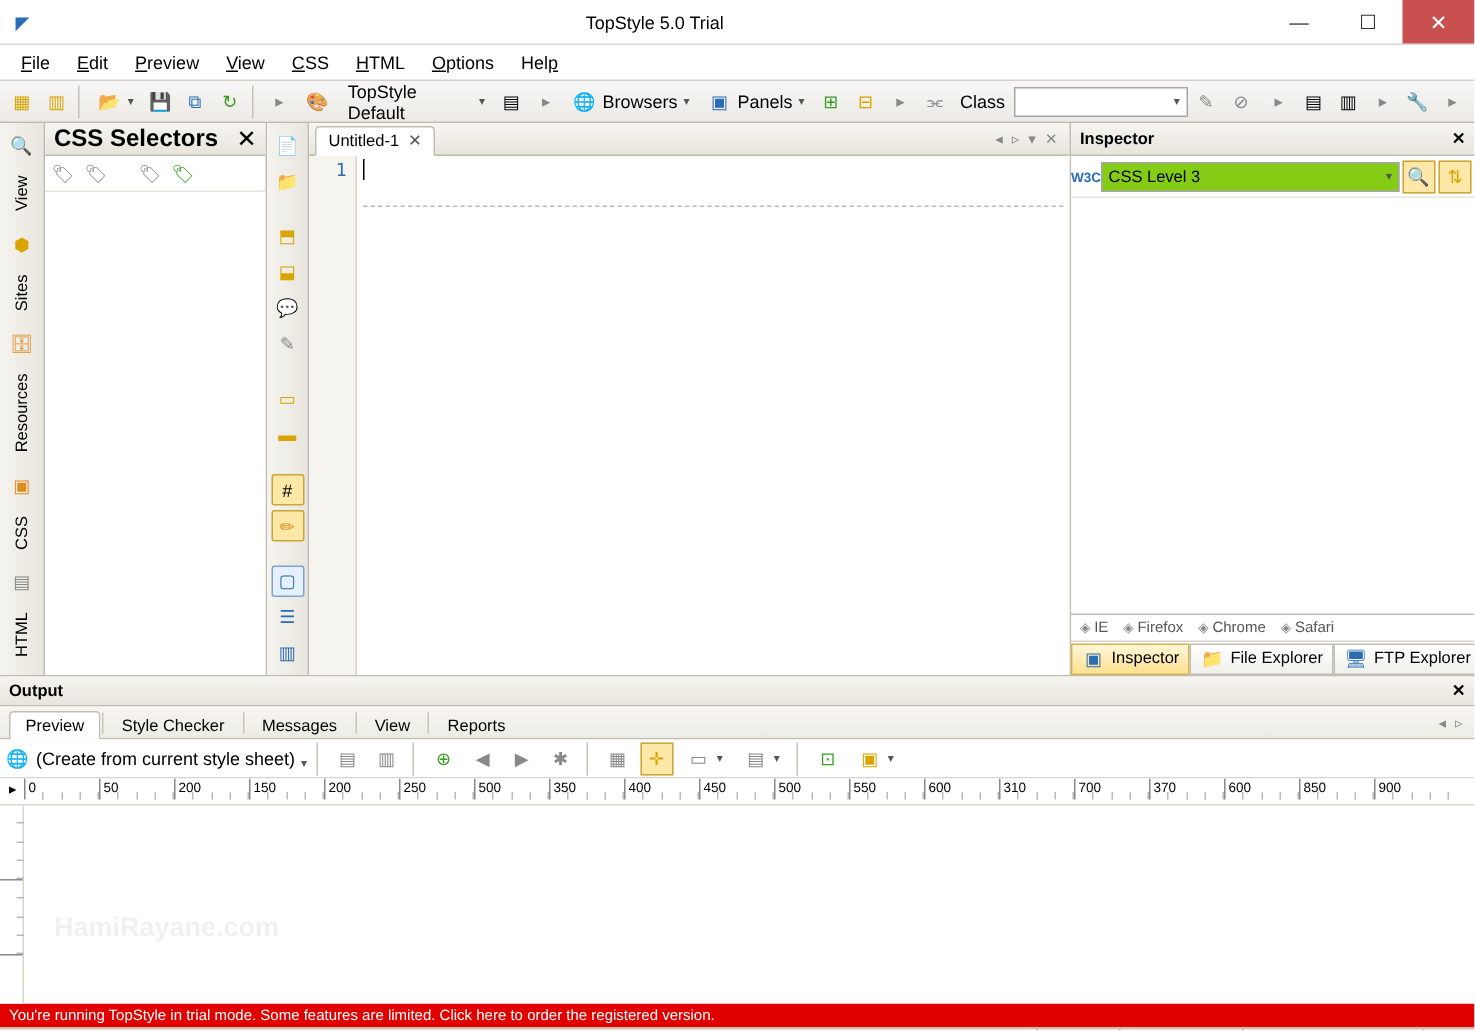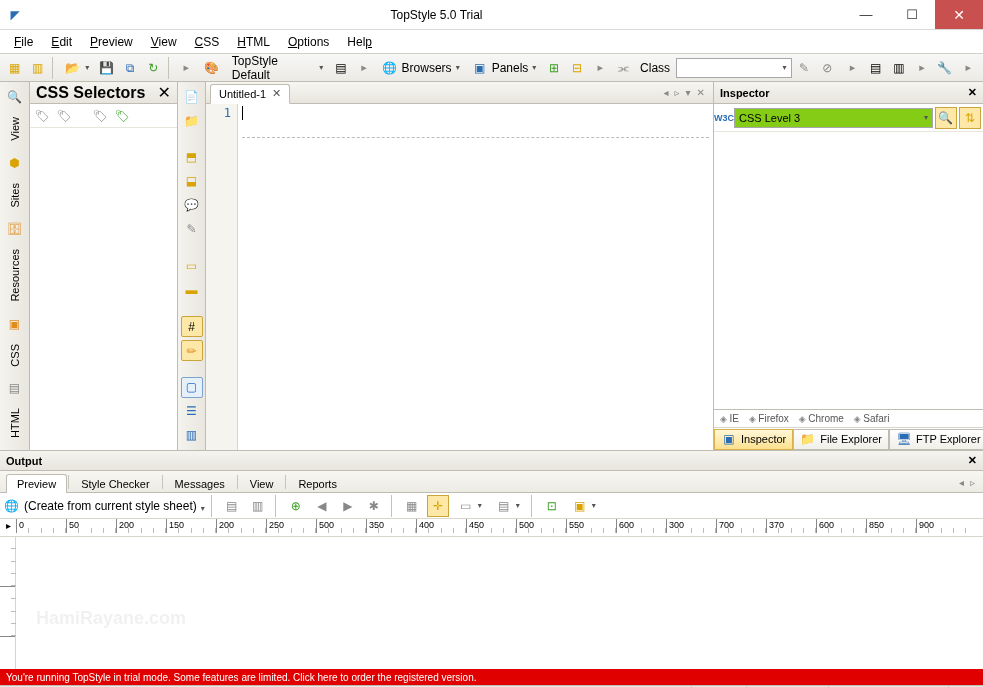--- a/index.html
+++ b/index.html
@@ -544,21 +544,21 @@
           <div class="minor"></div>
         </div>
         <div class="tick-group">
           <span class="lbl">600</span>
           <div class="minor"></div>
           <div class="minor"></div>
           <div class="minor"></div>
           <div class="minor"></div>
         </div>
         <div class="tick-group">
-          <span class="lbl">300</span>
+          <span class="lbl">310</span>
           <div class="minor"></div>
           <div class="minor"></div>
           <div class="minor"></div>
           <div class="minor"></div>
         </div>
         <div class="tick-group">
           <span class="lbl">700</span>
           <div class="minor"></div>
           <div class="minor"></div>
           <div class="minor"></div>

